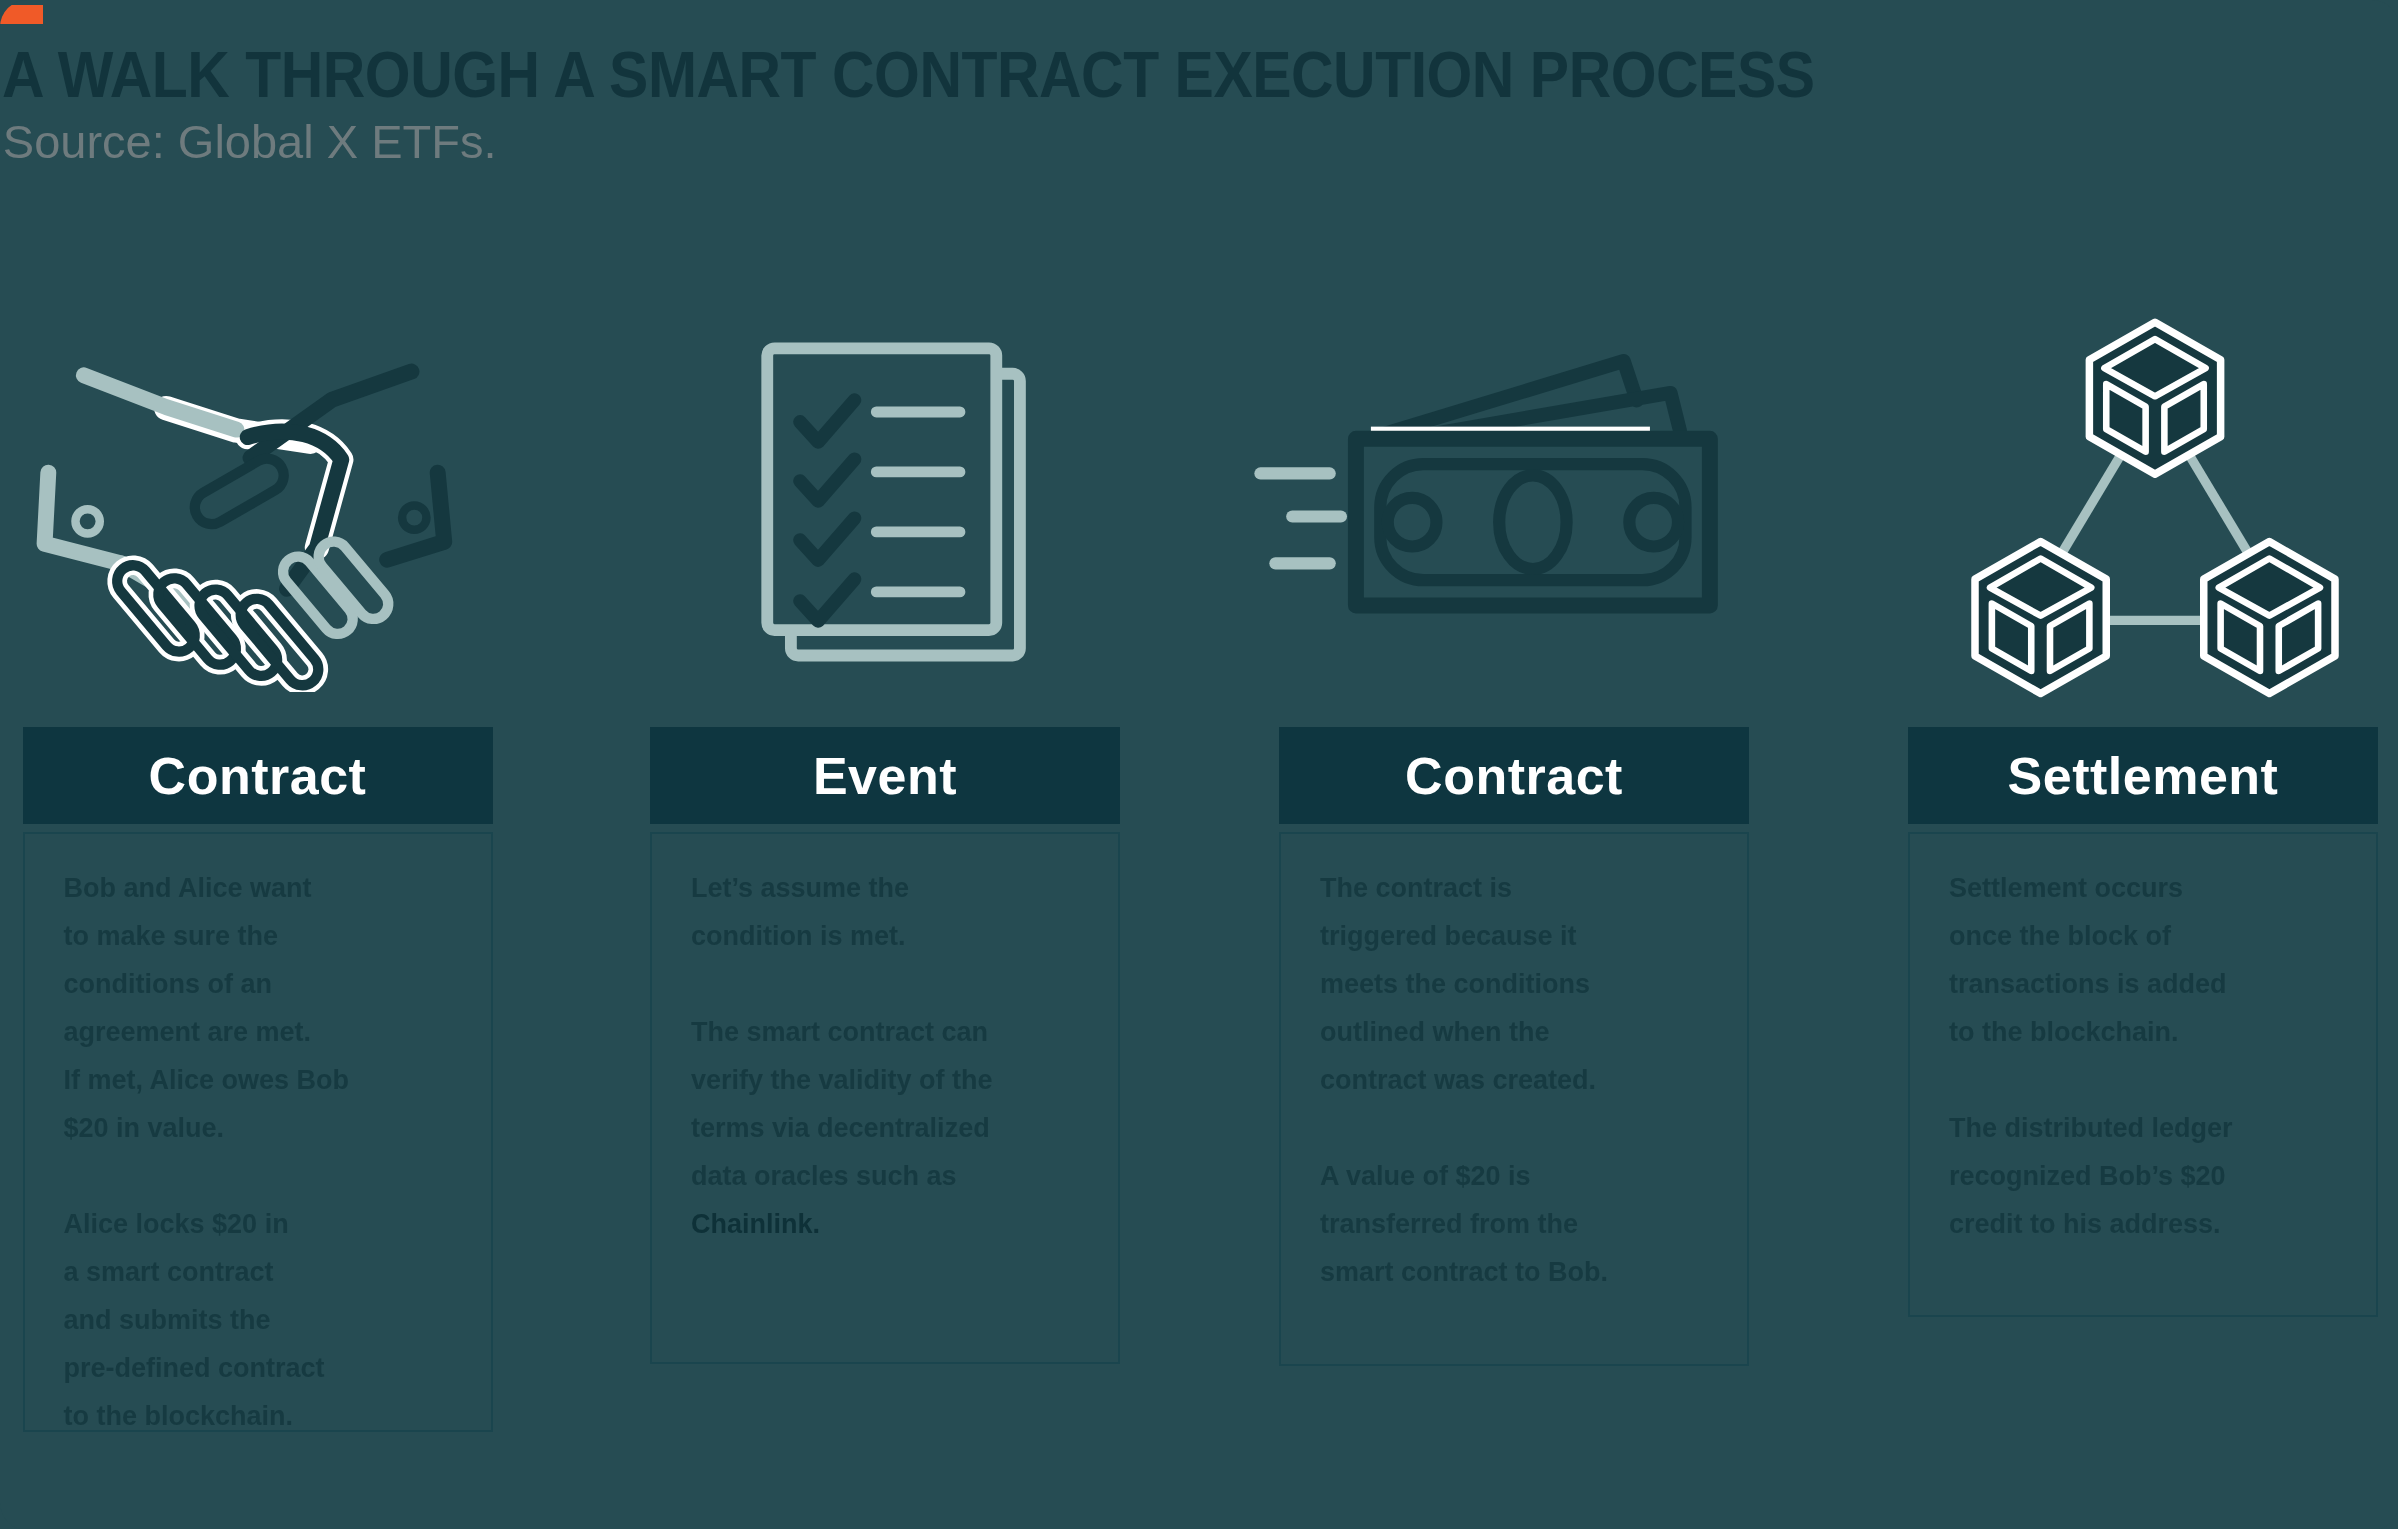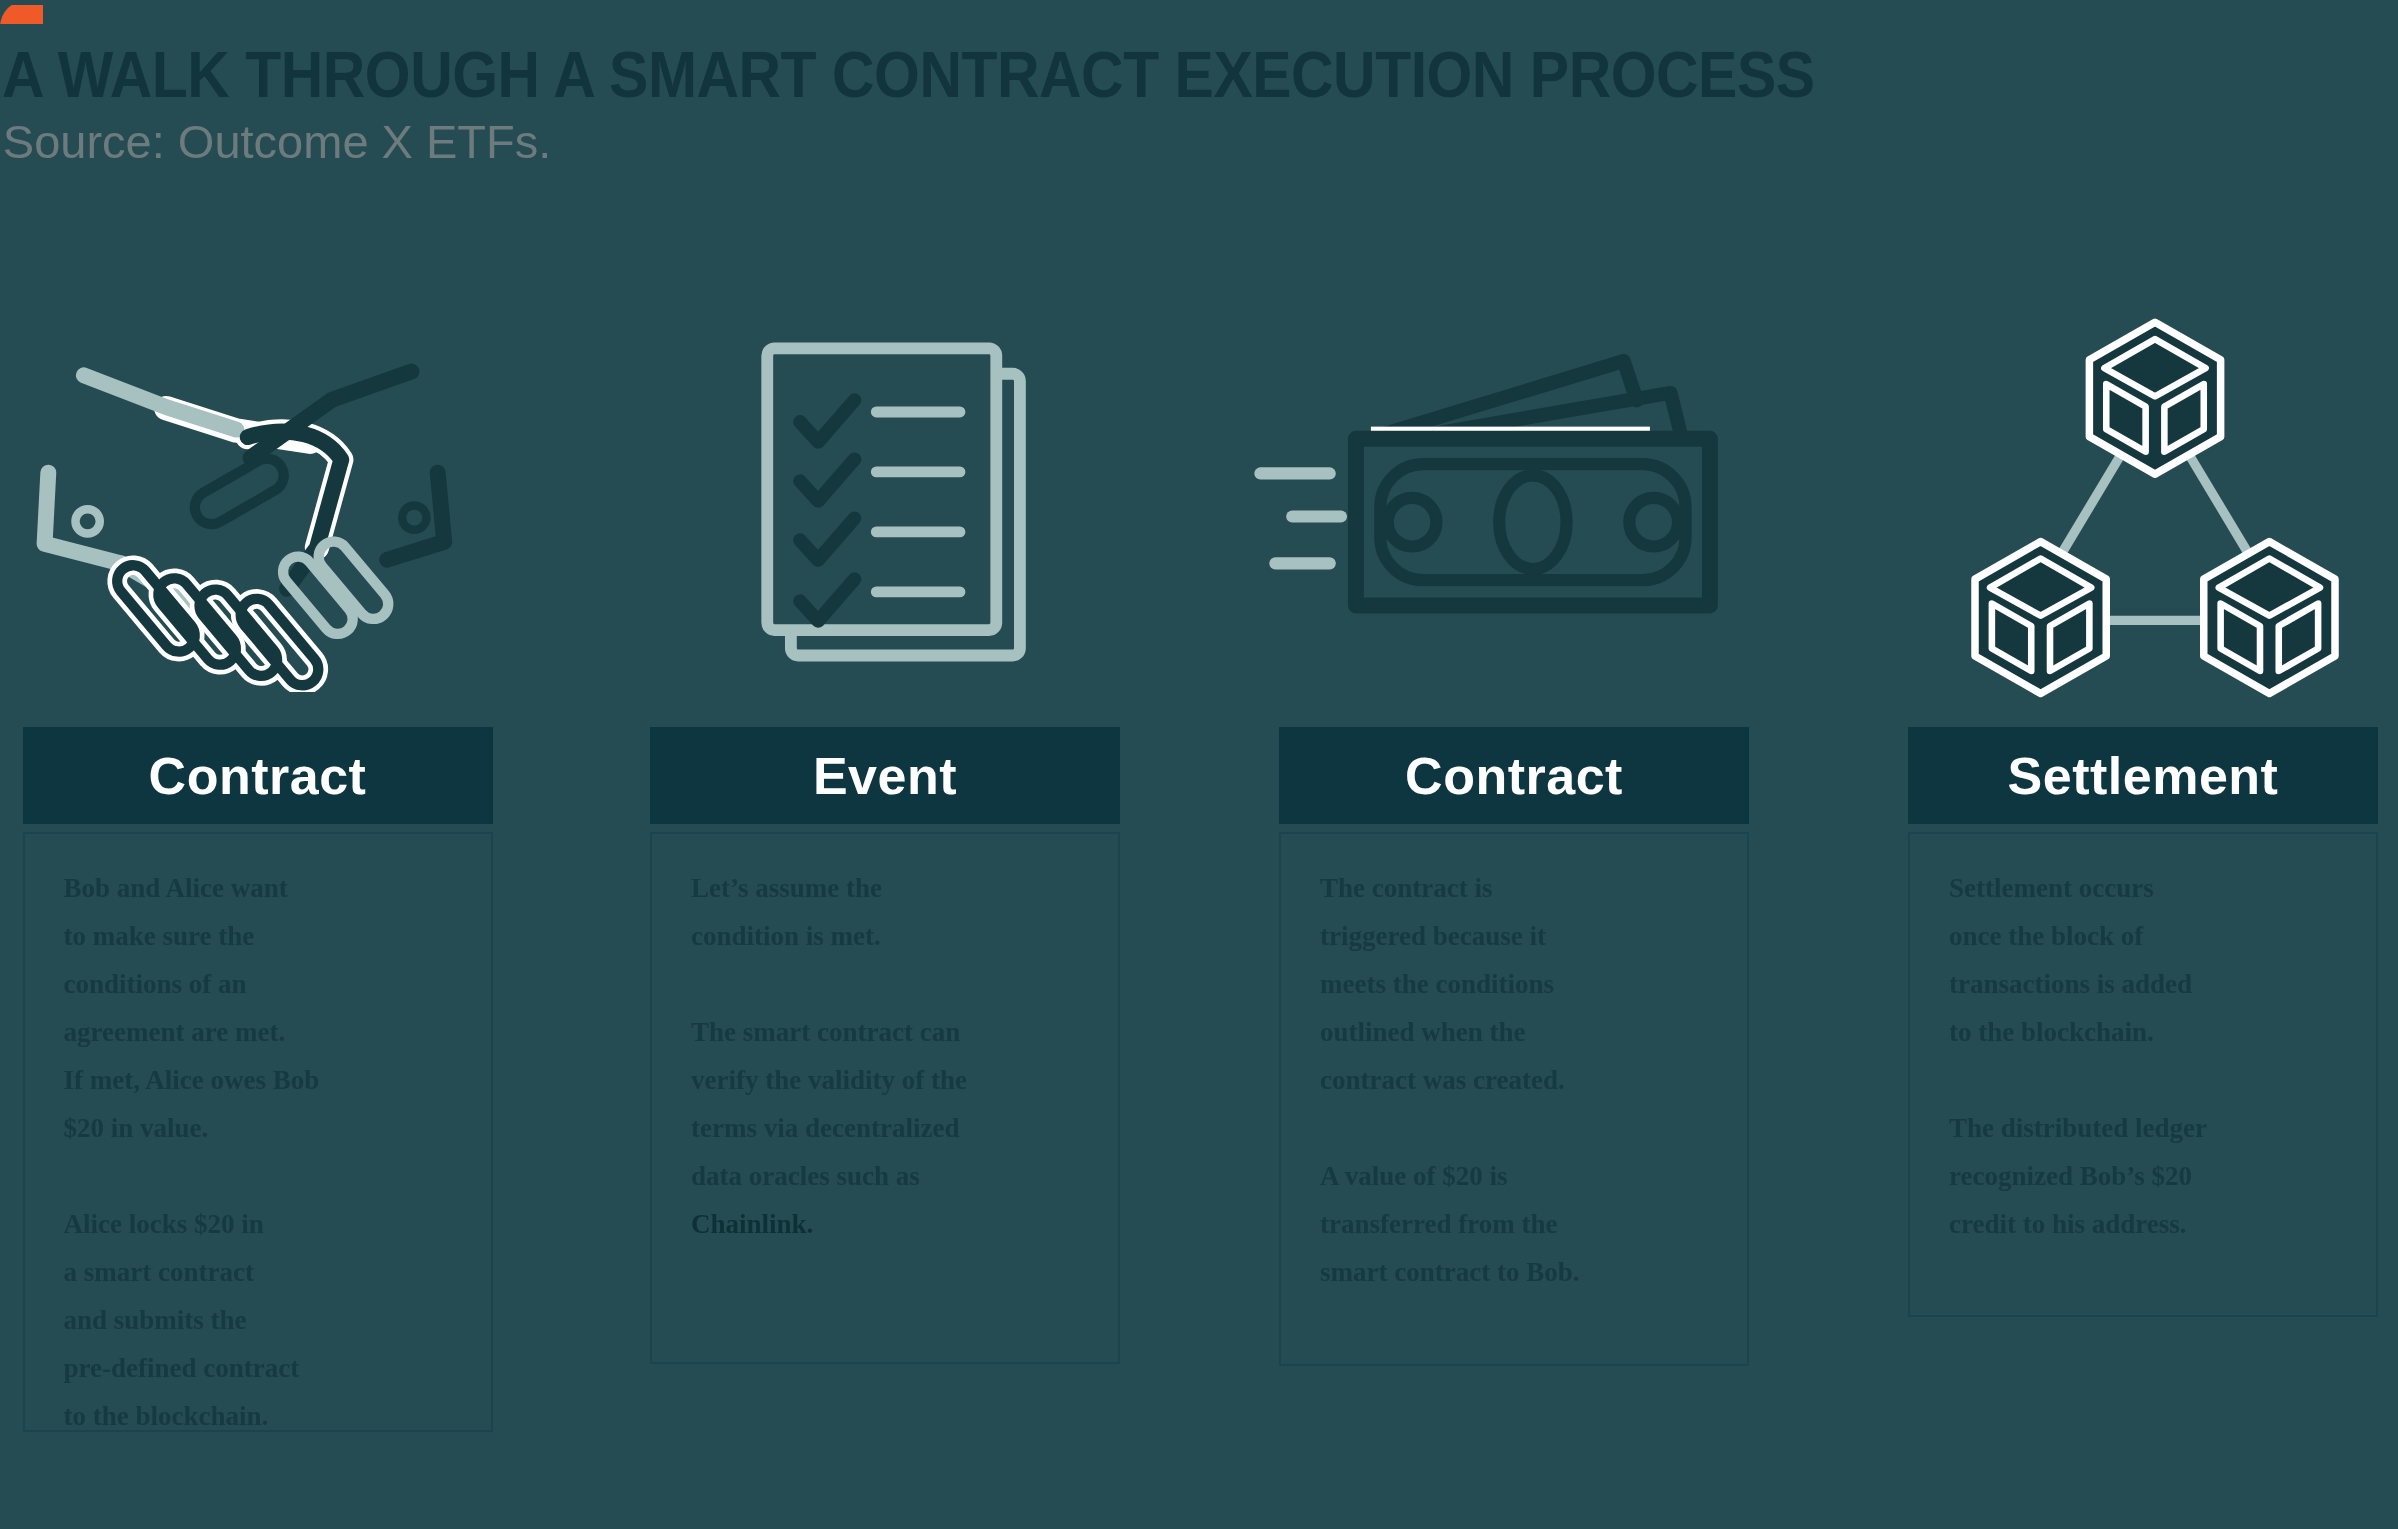--- a/index.html
+++ b/index.html
@@ -23,21 +23,20 @@
   .col-header{
     height:97px;background:#0E3640;
     display:flex;align-items:center;justify-content:center;
   }
   .col-header h2{
     margin:0;font-size:52px;font-weight:700;color:#FFFFFF;letter-spacing:0.5px;
   }
   .col-body{
     margin-top:7.5px;border:2.8px solid #1A454E;box-sizing:border-box;
     padding:30px 28px 0 39px;
-    font-family:Liberation Serif, serif;
   }
   .col-body p{
     margin:0 0 48px 0;white-space:pre-line;
     font-size:27px;line-height:48px;font-weight:700;color:#163A41;
   }
   .col-body p strong{font-weight:700;color:#0E3138;}
   .h-contract{height:600px;}
   .h-event{height:532px;}
   .h-outcome{height:534px;}
   .h-settlement{height:485px;}
@@ -46,21 +45,21 @@
   .c3{left:1279px;}
   .c4{left:1908px;}
 </style>
 </head>
 <body>
 
 <div class="stage">
 
   <div class="accent"></div>
   <h1 class="title">A WALK THROUGH A SMART CONTRACT EXECUTION PROCESS</h1>
-  <p class="source">Source: Outcome X ETFs.</p>
+  <p class="source">Source: Global X ETFs.</p>
 
   <div class="icon" style="left:9.4px;top:317px;width:468px;height:375px">
     <svg viewBox="0 0 500 400">
       <g fill="none" stroke-linecap="round" stroke-linejoin="round">
         <path d="M168,97 L243,121 L322,133" stroke="#FFFFFF" stroke-width="26"></path>
         <path d="M255,128 C300,114 338,126 355,152 L329,246" stroke="#FFFFFF" stroke-width="26"></path>
         <path d="M80,62 L168,96 L243,120" stroke="#A7C1C1" stroke-width="17"></path>
         <path d="M42,166 L38,242 L120,263" stroke="#A7C1C1" stroke-width="17"></path>
         <circle cx="84" cy="218" r="13" stroke="#A7C1C1" stroke-width="9"></circle>
         <path d="M120,263 L158,285 L196,308" stroke="#A7C1C1" stroke-width="17"></path>

